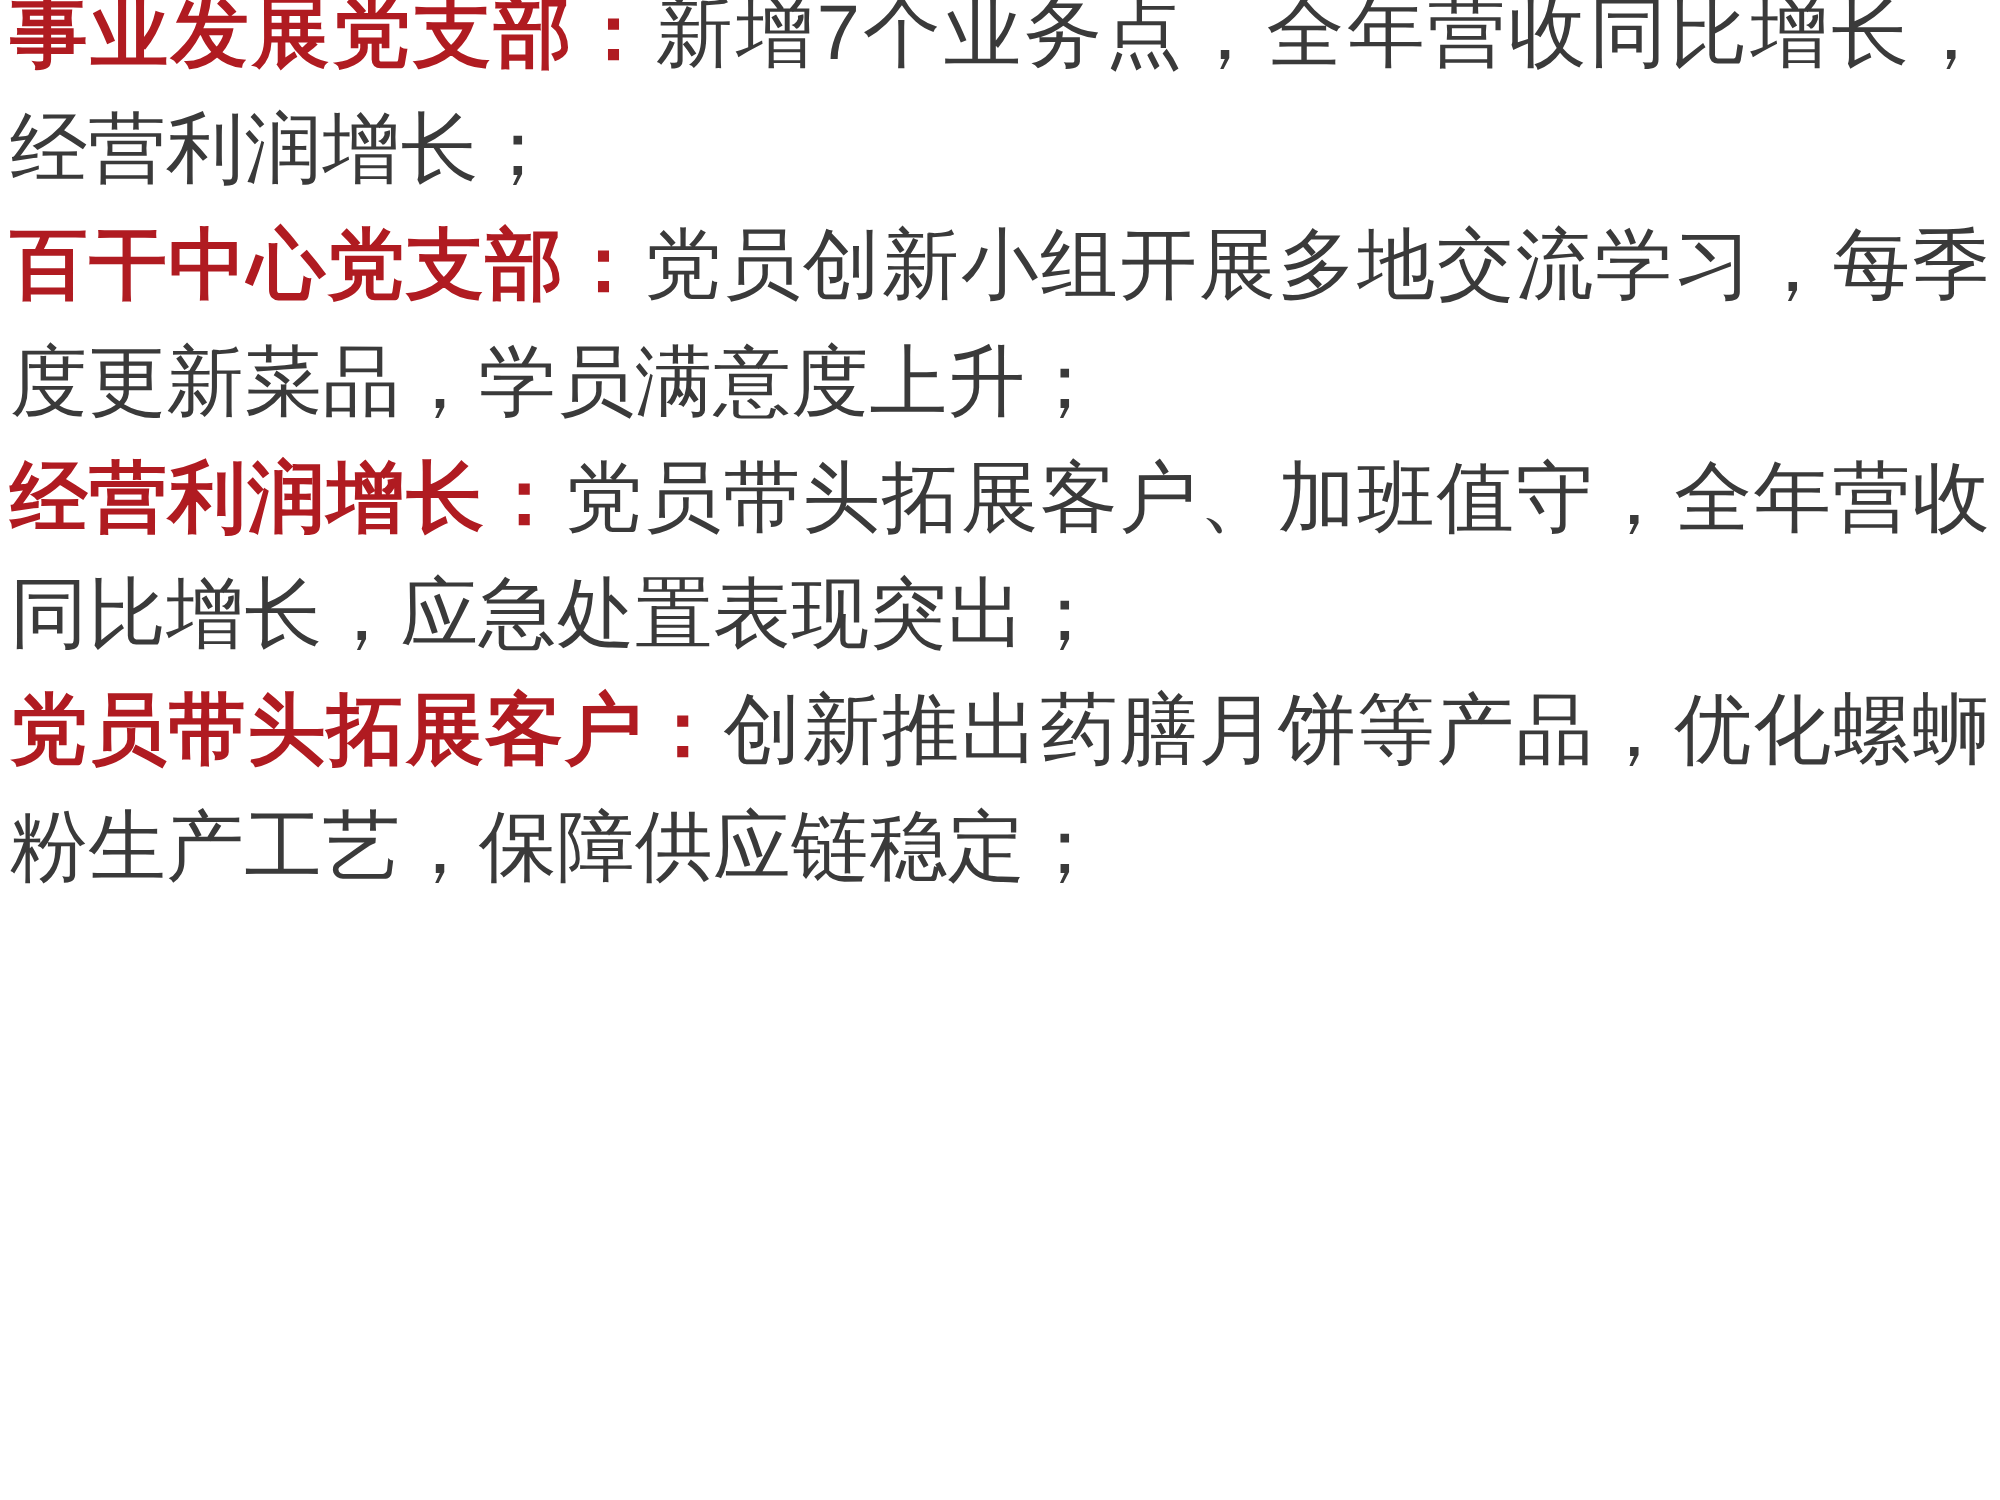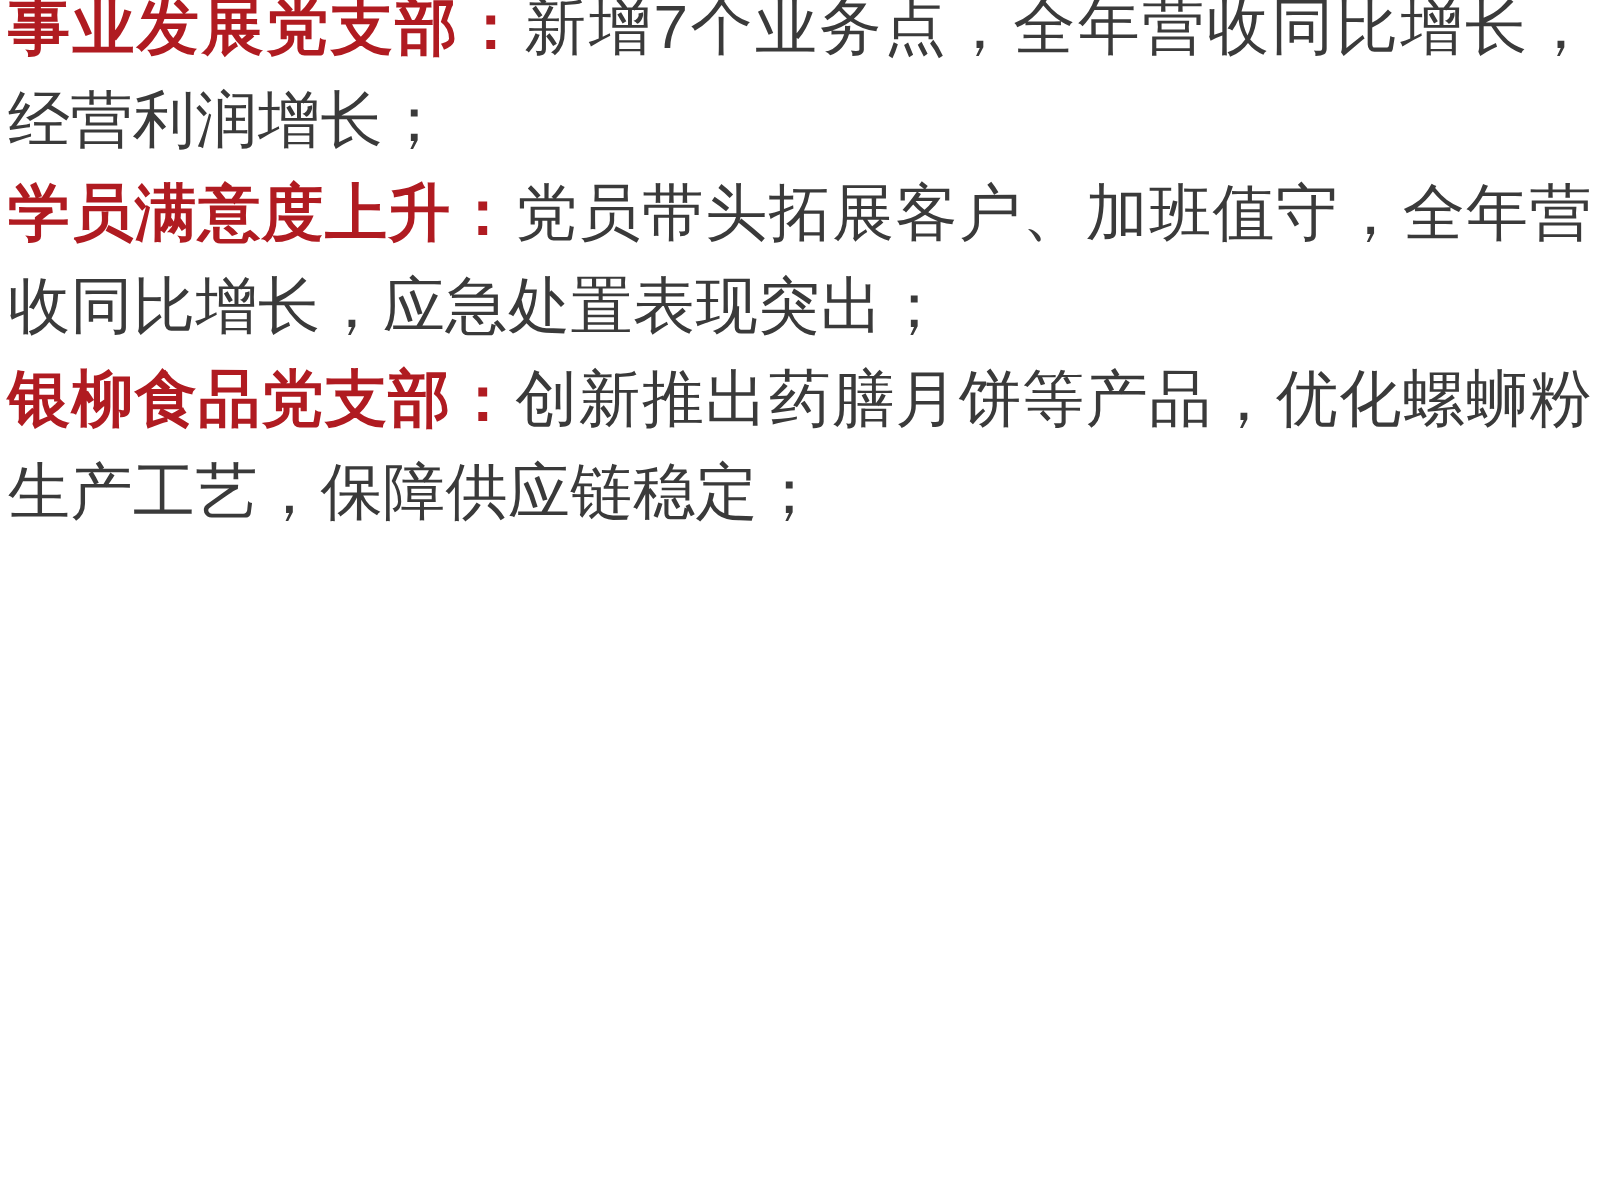--- a/index.html
+++ b/index.html
@@ -52,24 +52,27 @@
 </style>
 </head>
 <body>
 
 <div id="doc">
 
   <p class="para first">
     <span class="label">事业发展党支部：</span><span class="body-text">新增7个业务点，全年营收同比增长，经营利润增长；</span>
   </p>
 
-
   <p class="para">
-    <span class="label">学员满意度上升：</span><span class="body-text">党员带头拓展客户、加班值守，全年营收同比增长，应急处置表现突出；</span>
+    <span class="label">百干中心党支部：</span><span class="body-text">党员创新小组开展多地交流学习，每季度更新菜品，学员满意度上升；</span>
   </p>
 
   <p class="para">
-    <span class="label">银柳食品党支部：</span><span class="body-text">创新推出药膳月饼等产品，优化螺蛳粉生产工艺，保障供应链稳定；</span>
+    <span class="label">经营利润增长：</span><span class="body-text">党员带头拓展客户、加班值守，全年营收同比增长，应急处置表现突出；</span>
+  </p>
+
+  <p class="para">
+    <span class="label">党员带头拓展客户：</span><span class="body-text">创新推出药膳月饼等产品，优化螺蛳粉生产工艺，保障供应链稳定；</span>
   </p>
 
 
 
 </div>
 
 </body></html>

